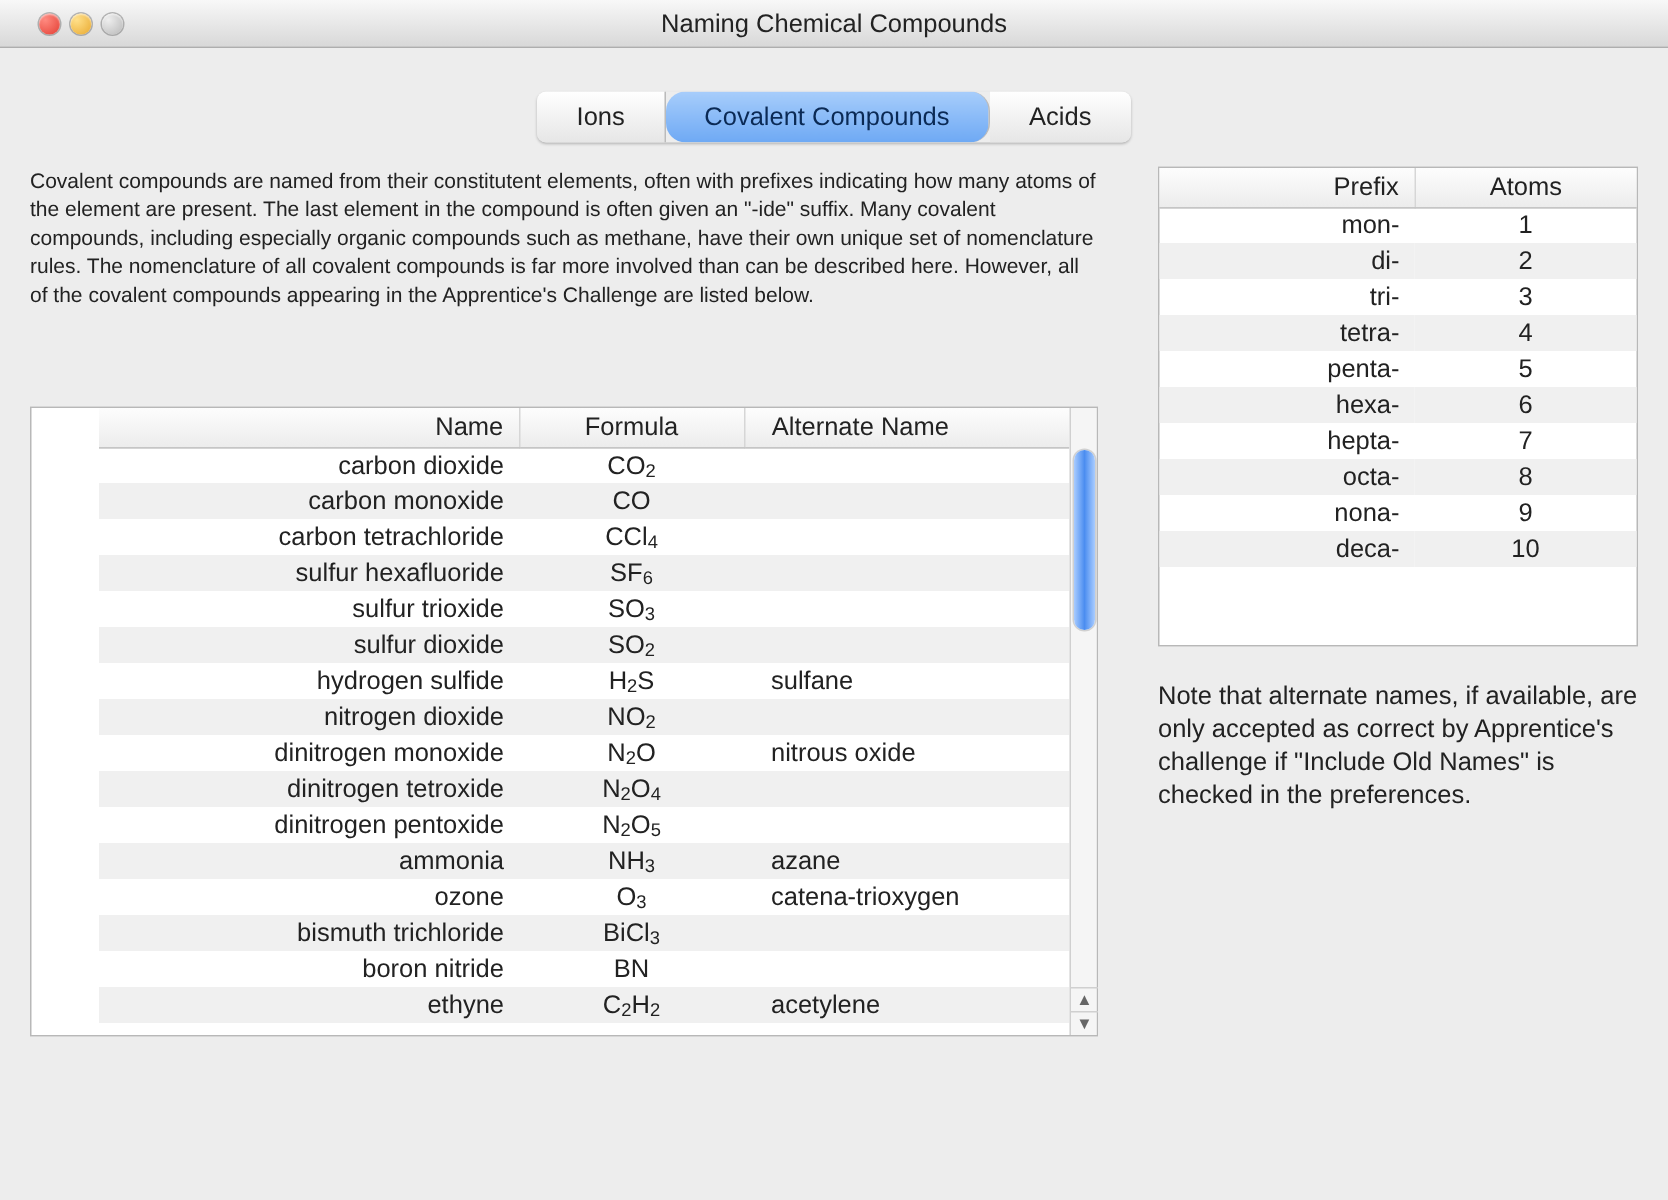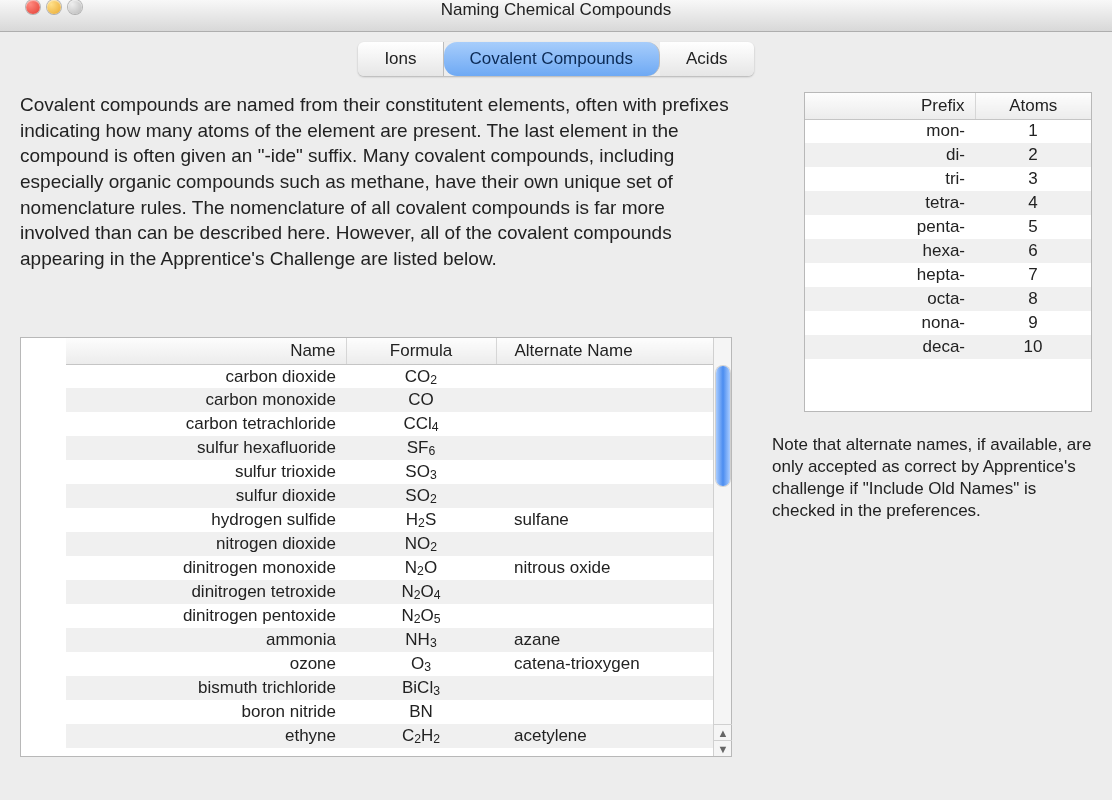--- a/index.html
+++ b/index.html
@@ -10,39 +10,40 @@
   width: 1112px;
   height: 800px;
   overflow: hidden;
   color: #222;
 }
 .titlebar {
   height: 32px;
   background: linear-gradient(#f8f8f8,#d8d8d8);
   border-bottom: 1px solid #aeaeae;
   display: flex;
+  align-items: center;
   padding: 0 26px;
   position: relative;
 }
 .traffic { display: flex; gap: 7px; }
 .tl {
   width: 14px; height: 14px; border-radius: 50%;
   box-shadow: inset 0 1px 1px rgba(255,255,255,.5), 0 0 0 1px rgba(0,0,0,.25);
 }
 .tl.red { background: radial-gradient(circle at 30% 30%,#ff8a80,#e33e33); }
 .tl.yel { background: radial-gradient(circle at 30% 30%,#ffe08a,#e9a92f); }
 .tl.grn { background: radial-gradient(circle at 30% 30%,#eee,#b8b8b8); }
 .titlebar .title {
   position: absolute; left: 0; right: 0; text-align: center;
   font-size: 17px; color: #222; pointer-events: none;
 }
 
 .tabs-row {
   display: flex; justify-content: center;
-  padding: 10px 0 16px;
+  padding: 29px 0 16px;
 }
 .segmented {
   display: flex;
   border-radius: 6px;
   box-shadow: 0 1px 2px rgba(0,0,0,.25);
   overflow: hidden;
   height: 34px;
 }
 .seg {
   padding: 0 26px;
@@ -61,21 +62,21 @@
 
 .content {
   display: flex;
   padding: 0 20px 20px 20px;
   gap: 40px;
 }
 .left { flex: 1 1 auto; min-width: 0; }
 .right { width: 320px; flex: 0 0 320px; }
 
 .intro {
-  font-size: 19px; line-height: 1.35;
+  font-size: 14px; line-height: 1.35;
   max-width: 740px;
   margin-bottom: 66px;
 }
 
 .table-frame {
   background: #fff;
   border: 1px solid #b8b8b8;
   height: 420px;
   position: relative;
   display: flex;
@@ -116,21 +117,20 @@
   display: flex; align-items: center; justify-content: center;
   font-size: 11px; color: #666;
 }
 .arrow.up { bottom: 16px; border-top: 1px solid #d0d0d0; }
 .arrow.dn { bottom: 0; border-top: 1px solid #d0d0d0; }
 
 .prefix-frame {
   background: #fff;
   border: 1px solid #b8b8b8;
   height: 320px;
-  margin-left: 32px;
 }
 .prefix-frame table { width: 100%; }
 .prefix-frame thead th {
   text-align: right;
 }
 .prefix-frame .col-pref { width: 170px; text-align: right; }
 .prefix-frame .col-atoms { text-align: center; }
 .prefix-frame td.col-pref { }
 .prefix-frame td.col-atoms { text-align: center; }
 

